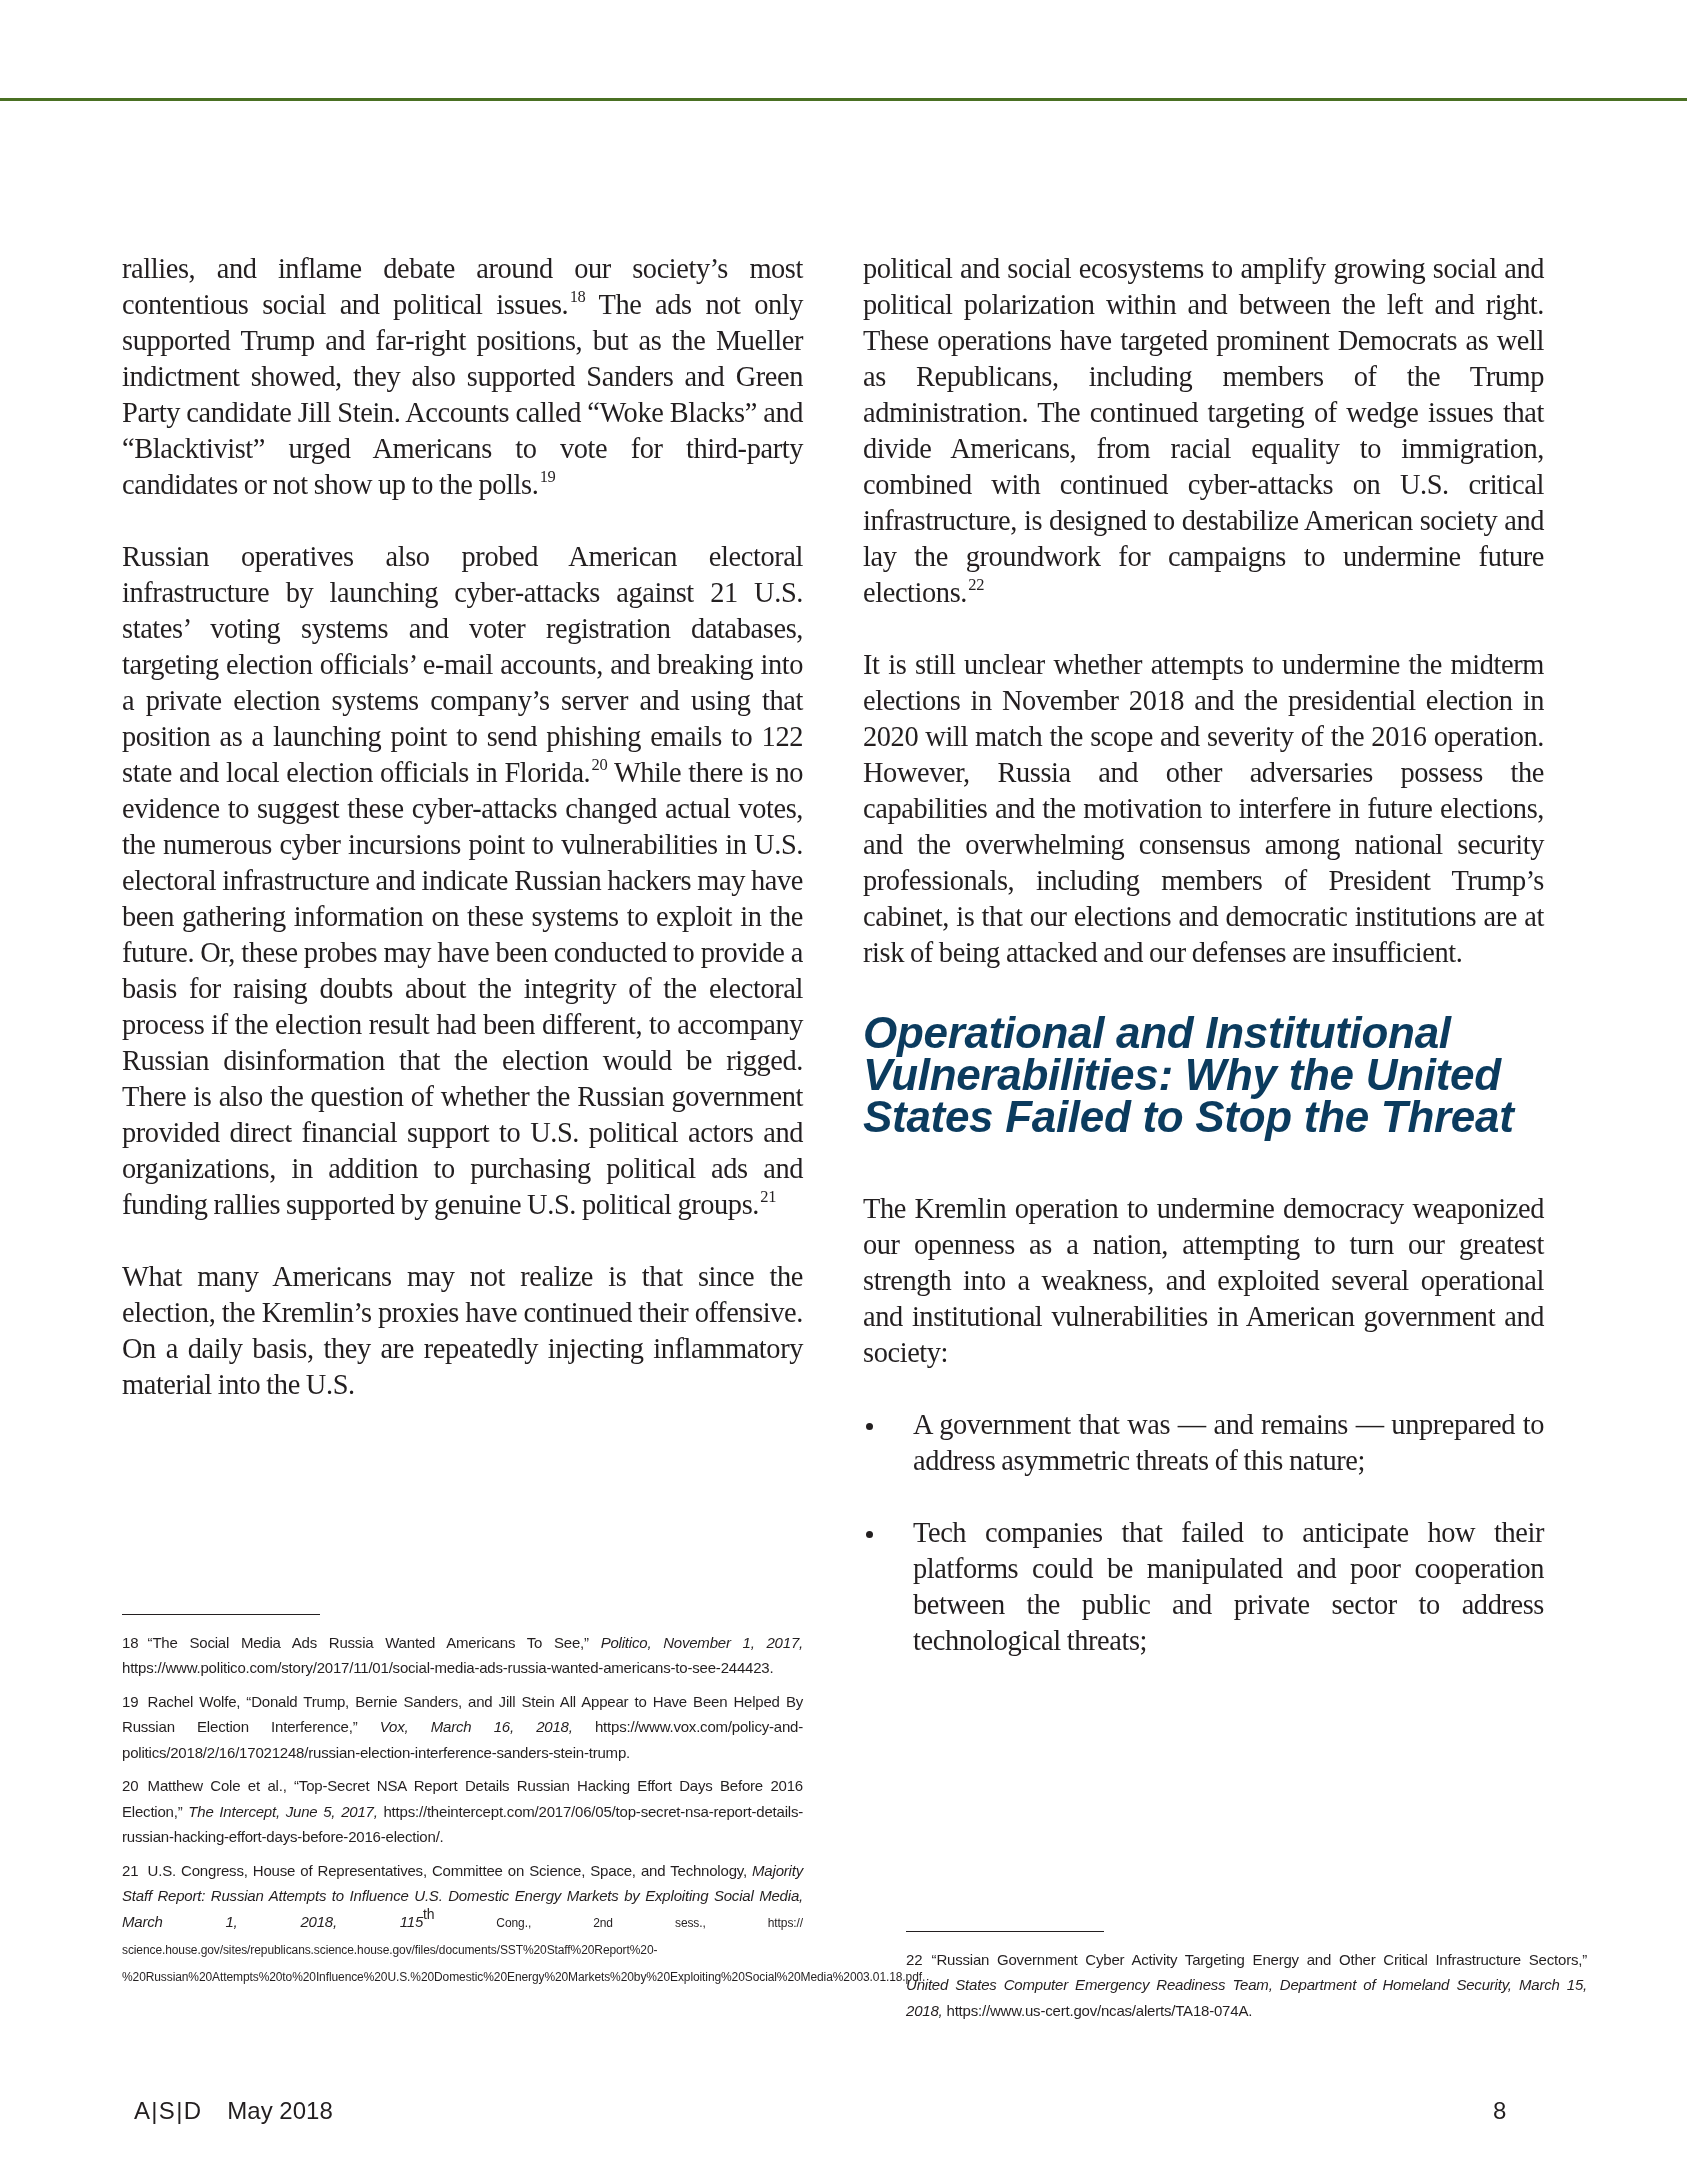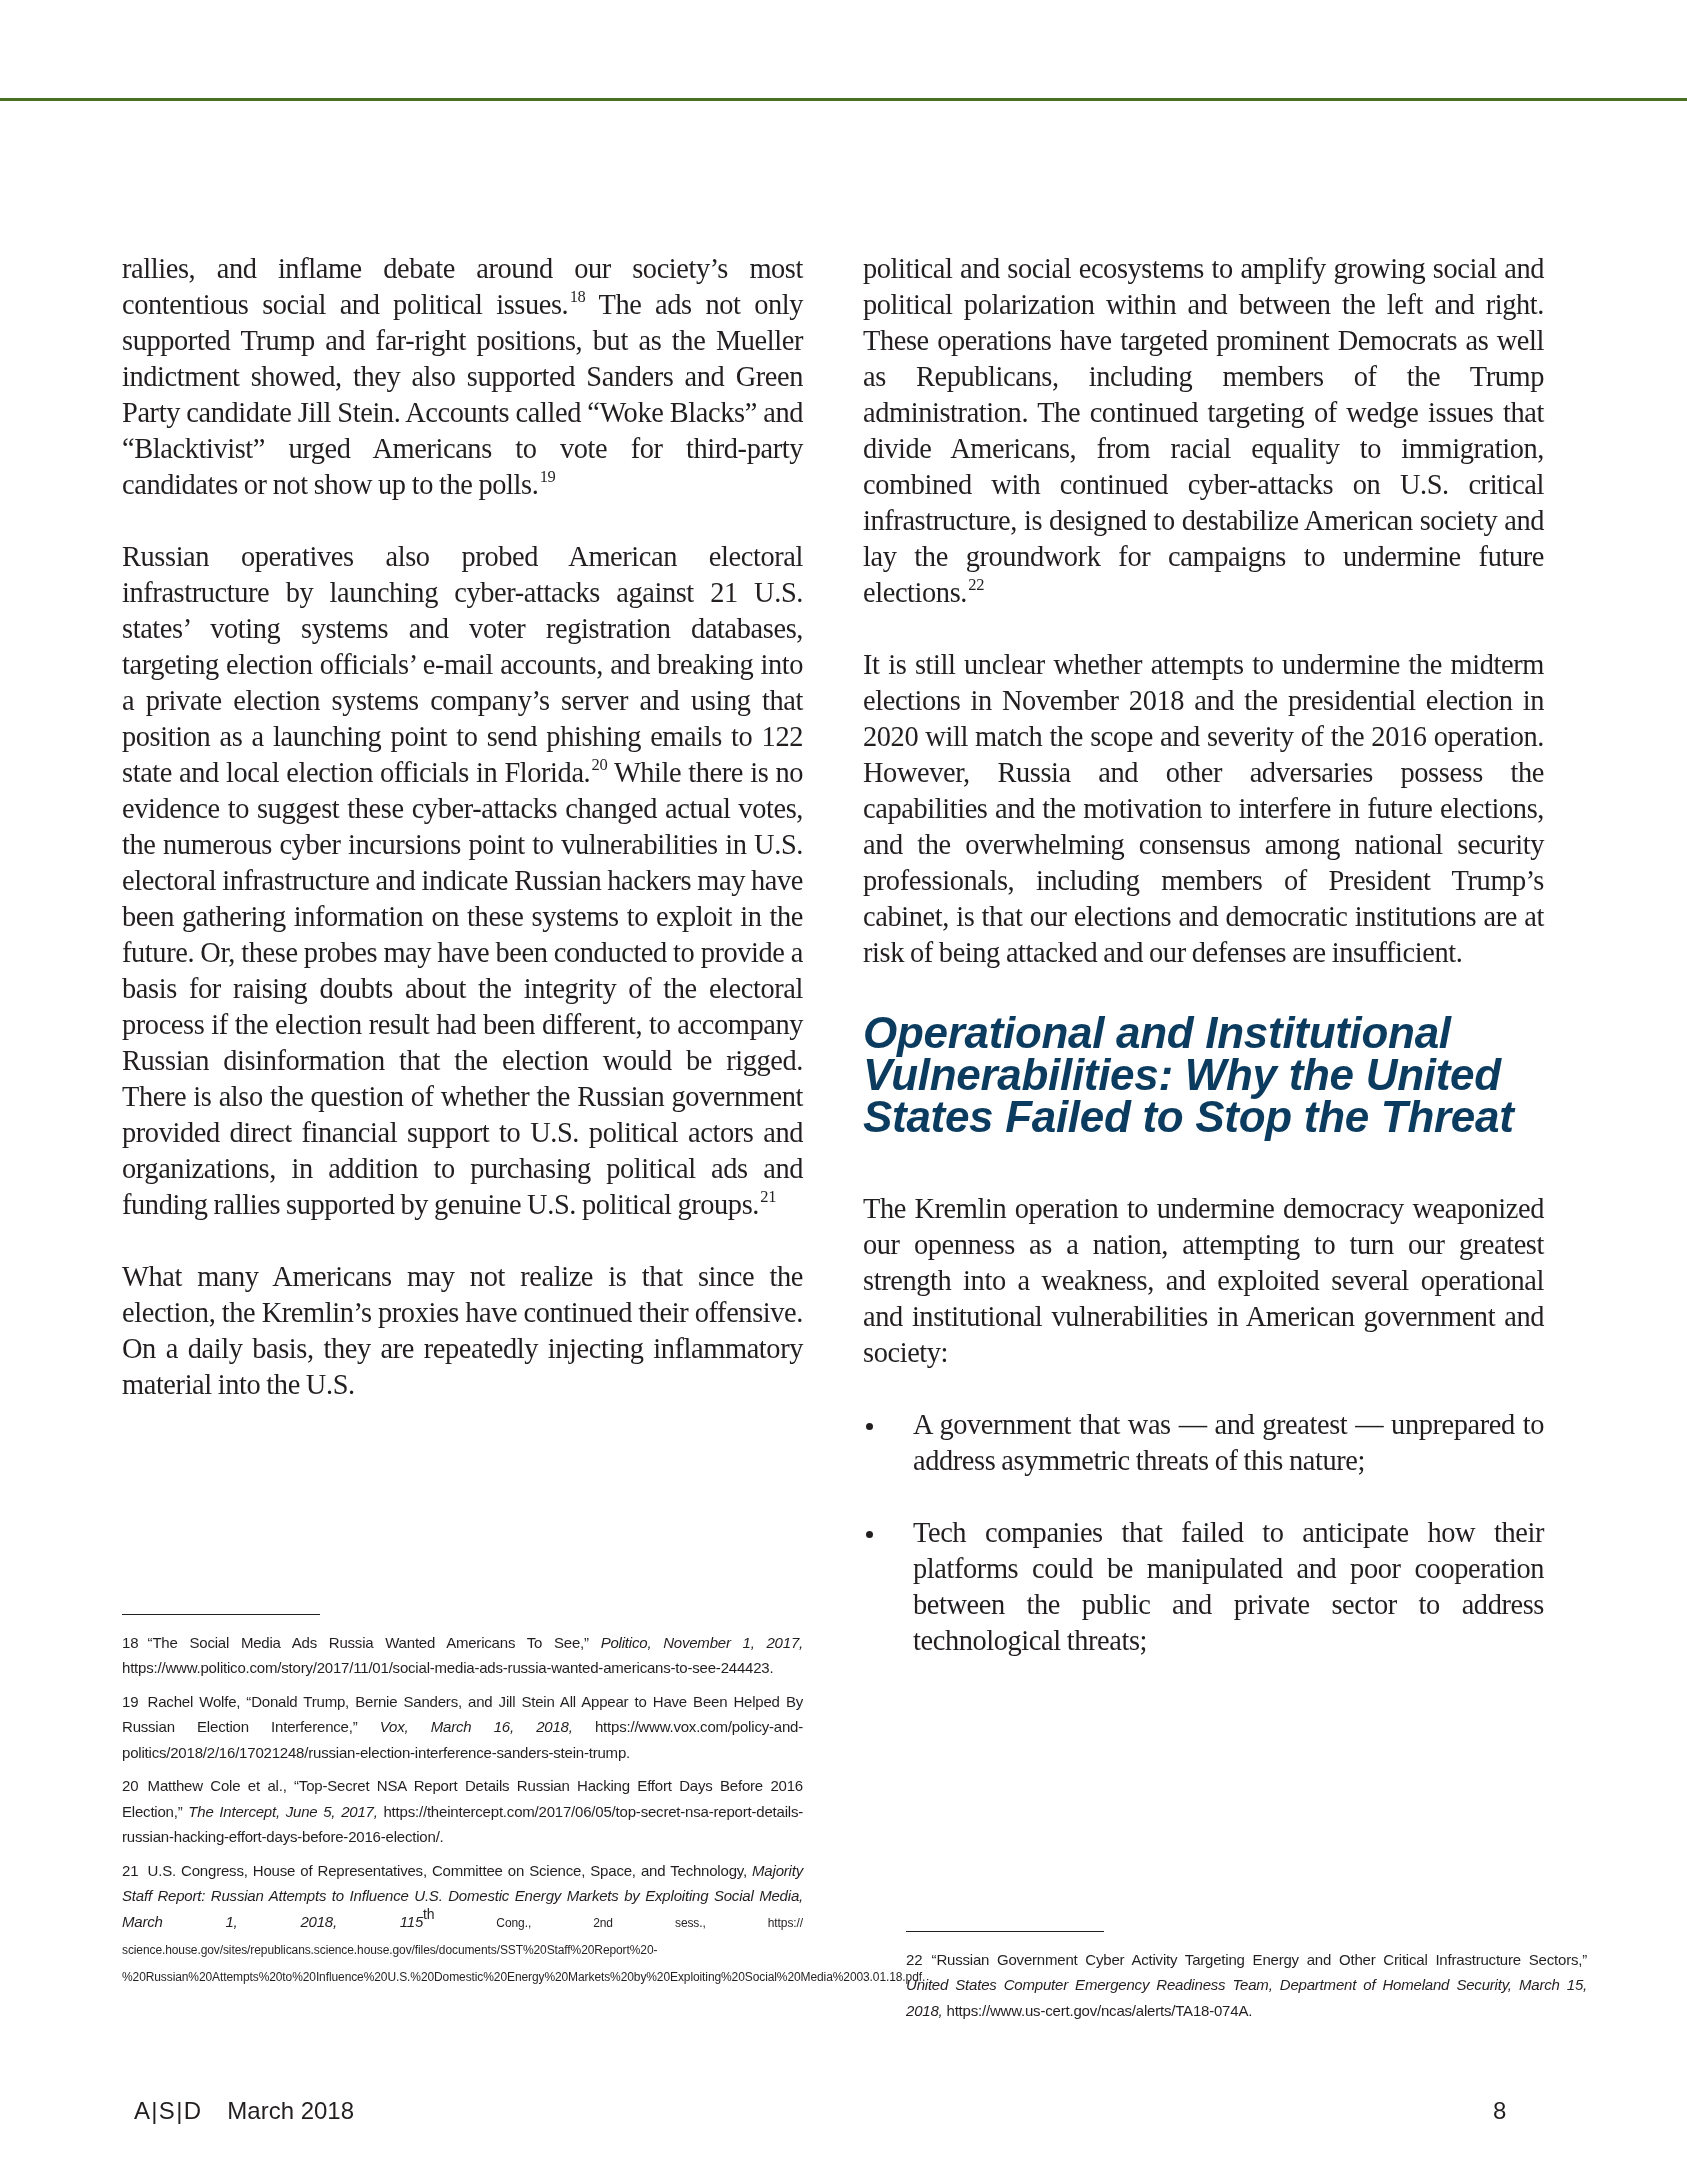--- a/index.html
+++ b/index.html
@@ -71,27 +71,27 @@
 </div>
 
 <div class="col col-right">
   <p class="body-text"><span>political and social ecosystems to amplify growing social and political polarization within and between the left and right. These operations have targeted prominent Democrats as well as Republicans, including members of the Trump administration. The continued targeting of wedge issues that divide Americans, from racial equality to immigration, combined with continued cyber-attacks on U.S. critical infrastructure, is designed to destabilize American society and lay the groundwork for campaigns to undermine future elections.</span><sup class="fn">22</sup></p>
   <div class="gap"></div>
   <p class="body-text"><span>It is still unclear whether attempts to undermine the midterm elections in November 2018 and the presidential election in 2020 will match the scope and severity of the 2016 operation. However, Russia and other adversaries possess the capabilities and the motivation to interfere in future elections, and the overwhelming consensus among national security professionals, including members of President Trump’s cabinet, is that our elections and democratic institutions are at risk of being attacked and our defenses are insufficient.</span></p>
   <h2 class="section-heading">Operational and Institutional Vulnerabilities: Why the United States Failed to Stop the Threat</h2>
   <p class="body-text">The Kremlin operation to undermine democracy weaponized our openness as a nation, attempting to turn our greatest strength into a weakness, and exploited several operational and institutional vulnerabilities in American government and society:</p>
   <div class="gap"></div>
   <ul class="bullets body-text">
-    <li><span class="dot"></span><span>A government that was — and greatest — unprepared to address asymmetric threats of this nature;</span></li>
+    <li><span class="dot"></span><span>A government that was — and remains — unprepared to address asymmetric threats of this nature;</span></li>
     <li><span class="dot"></span><span>Tech companies that failed to anticipate how their platforms could be manipulated and poor cooperation between the public and private sector to address technological threats;</span></li>
   </ul>
 </div>
 
 <div class="fn-block fn-right">
   <div class="fn-rule"></div>
   <p class="footnote"><span class="num">22</span><span>“Russian Government Cyber Activity Targeting Energy and Other Critical Infrastructure Sectors,” </span><i>United States Computer Emergency Readiness Team, Department of Homeland Security, March 15, 2018,</i><span> https://www.us-cert.gov/ncas/alerts/TA18-074A.</span></p>
 </div>
 
 <div class="footer-left">
-  <span class="org">A|S|D</span><span>March 2018</span>
+  <span class="org">A|S|D</span><span>May 2018</span>
 </div>
 <div class="footer-page">8</div>
 
 
 </body></html>

